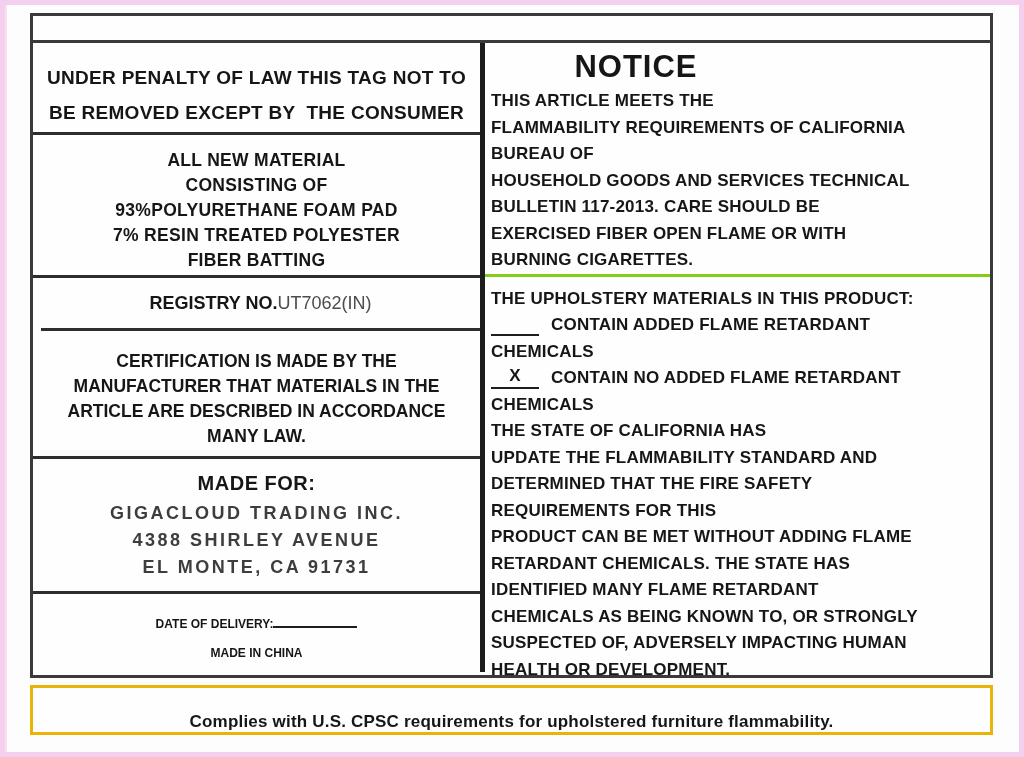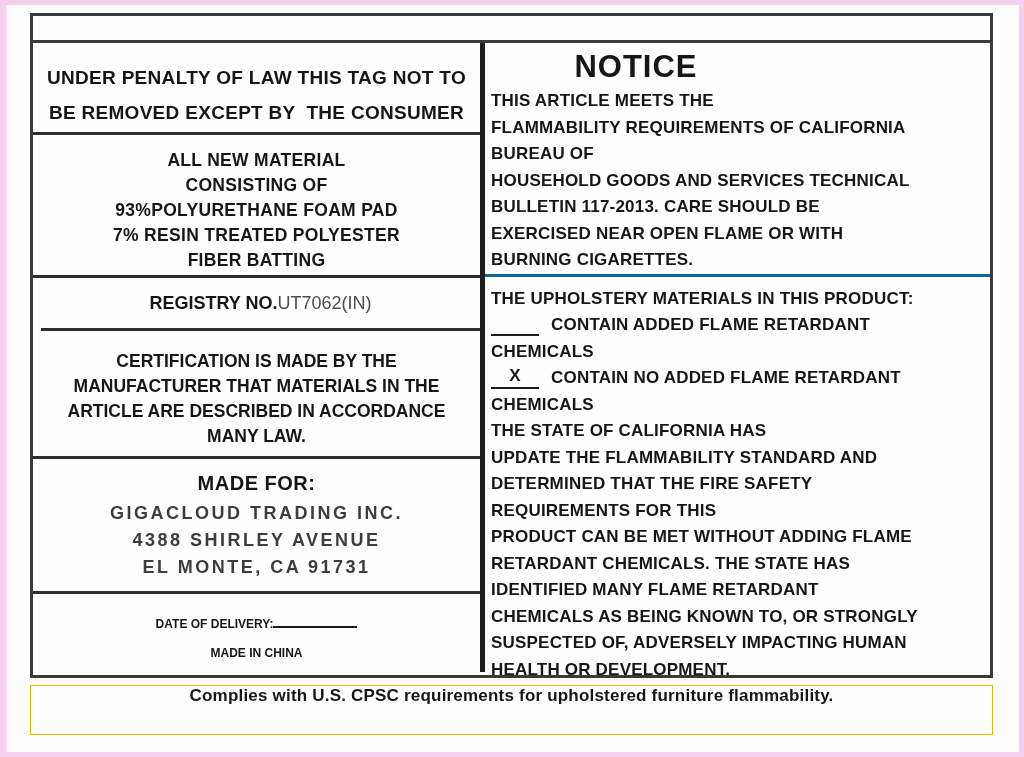--- a/index.html
+++ b/index.html
@@ -42,33 +42,33 @@
   .cert .cl{ font-size:17.5px; font-weight:bold; line-height:25px; }
 
   .madefor{ height:135px; text-align:center; padding-top:13px; }
   .madefor .mtitle{ font-size:20px; font-weight:bold; margin-bottom:5px; letter-spacing:.5px; }
   .madefor .al{ font-size:18px; font-weight:bold; line-height:27px; letter-spacing:2.5px; color:#3d3d3d; }
 
   .delivery{ flex:1; text-align:center; padding-top:16px; }
   .delivery .dl{ font-size:12px; font-weight:bold; line-height:29px; }
   .blankline{ display:inline-block; width:84px; border-bottom:2px solid #1d1d1d; height:16px; vertical-align:baseline; }
 
-  .notice{ height:242px; border-bottom:3px solid #0369a1; padding:6px 4px 0 6px; }
+  .notice{ height:242px; border-bottom:3px solid #84cc16; padding:6px 4px 0 6px; }
   .notice-title{ width:290px; text-align:center; font-size:31px; font-weight:bold; letter-spacing:1px; line-height:36px; margin-bottom:3px; }
   .ntext,.utext{ font-size:17px; font-weight:bold; line-height:26.5px; letter-spacing:.2px; }
 
   .upholstery{ flex:1; padding:9px 4px 0 6px; }
   .optline{ display:flex; align-items:flex-end; height:26.5px; }
   .optline .optmark{ display:inline-block; width:48px; border-bottom:2px solid #1d1d1d; text-align:center;
                      font-size:17px; font-weight:bold; line-height:22px; margin-bottom:3px; }
   .optline .opttext{ font-size:17px; font-weight:bold; letter-spacing:.2px; margin-left:12px; line-height:26.5px; }
 
   .footer-box{
     position:absolute; left:25px; top:680px; width:963px; height:50px;
-    border:1px solid #eab308; display:flex; align-items:flex-start; justify-content:center;
+    border:3px solid #eab308; display:flex; align-items:flex-end; justify-content:center;
     background:#fefefe;
   }
   .footer-box .ftext{ font-size:17px; font-weight:bold; letter-spacing:.2px; }
 </style>
 </head>
 <body>
 
 <div class="page">
 
   <div class="main-box">
@@ -119,21 +119,21 @@
 
       <div class="right-col">
 
         <div class="notice">
           <div class="notice-title">NOTICE</div>
           <div class="ntext">THIS ARTICLE MEETS THE</div>
           <div class="ntext">FLAMMABILITY REQUIREMENTS OF CALIFORNIA</div>
           <div class="ntext">BUREAU OF</div>
           <div class="ntext">HOUSEHOLD GOODS AND SERVICES TECHNICAL</div>
           <div class="ntext">BULLETIN 117-2013. CARE SHOULD BE</div>
-          <div class="ntext">EXERCISED NEAR OPEN FLAME OR WITH</div>
+          <div class="ntext">EXERCISED FIBER OPEN FLAME OR WITH</div>
           <div class="ntext">BURNING CIGARETTES.</div>
         </div>
 
         <div class="upholstery">
           <div class="utext">THE UPHOLSTERY MATERIALS IN THIS PRODUCT:</div>
 
           <div class="optline">
             <span class="optmark"></span>
             <span class="opttext">CONTAIN ADDED FLAME RETARDANT</span>
           </div>

